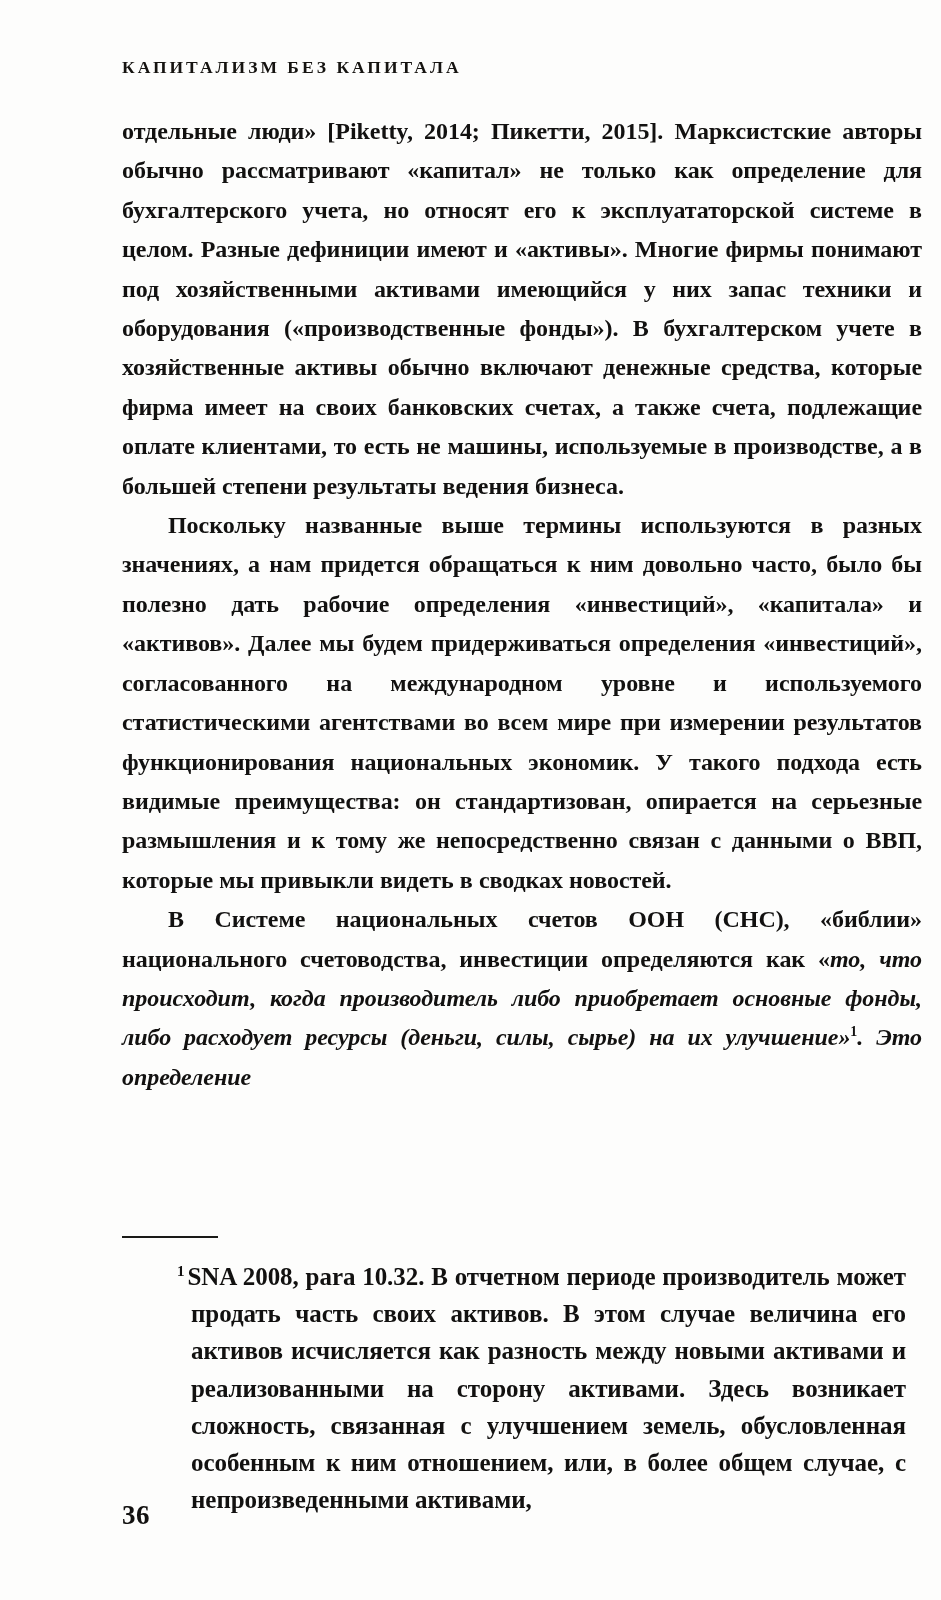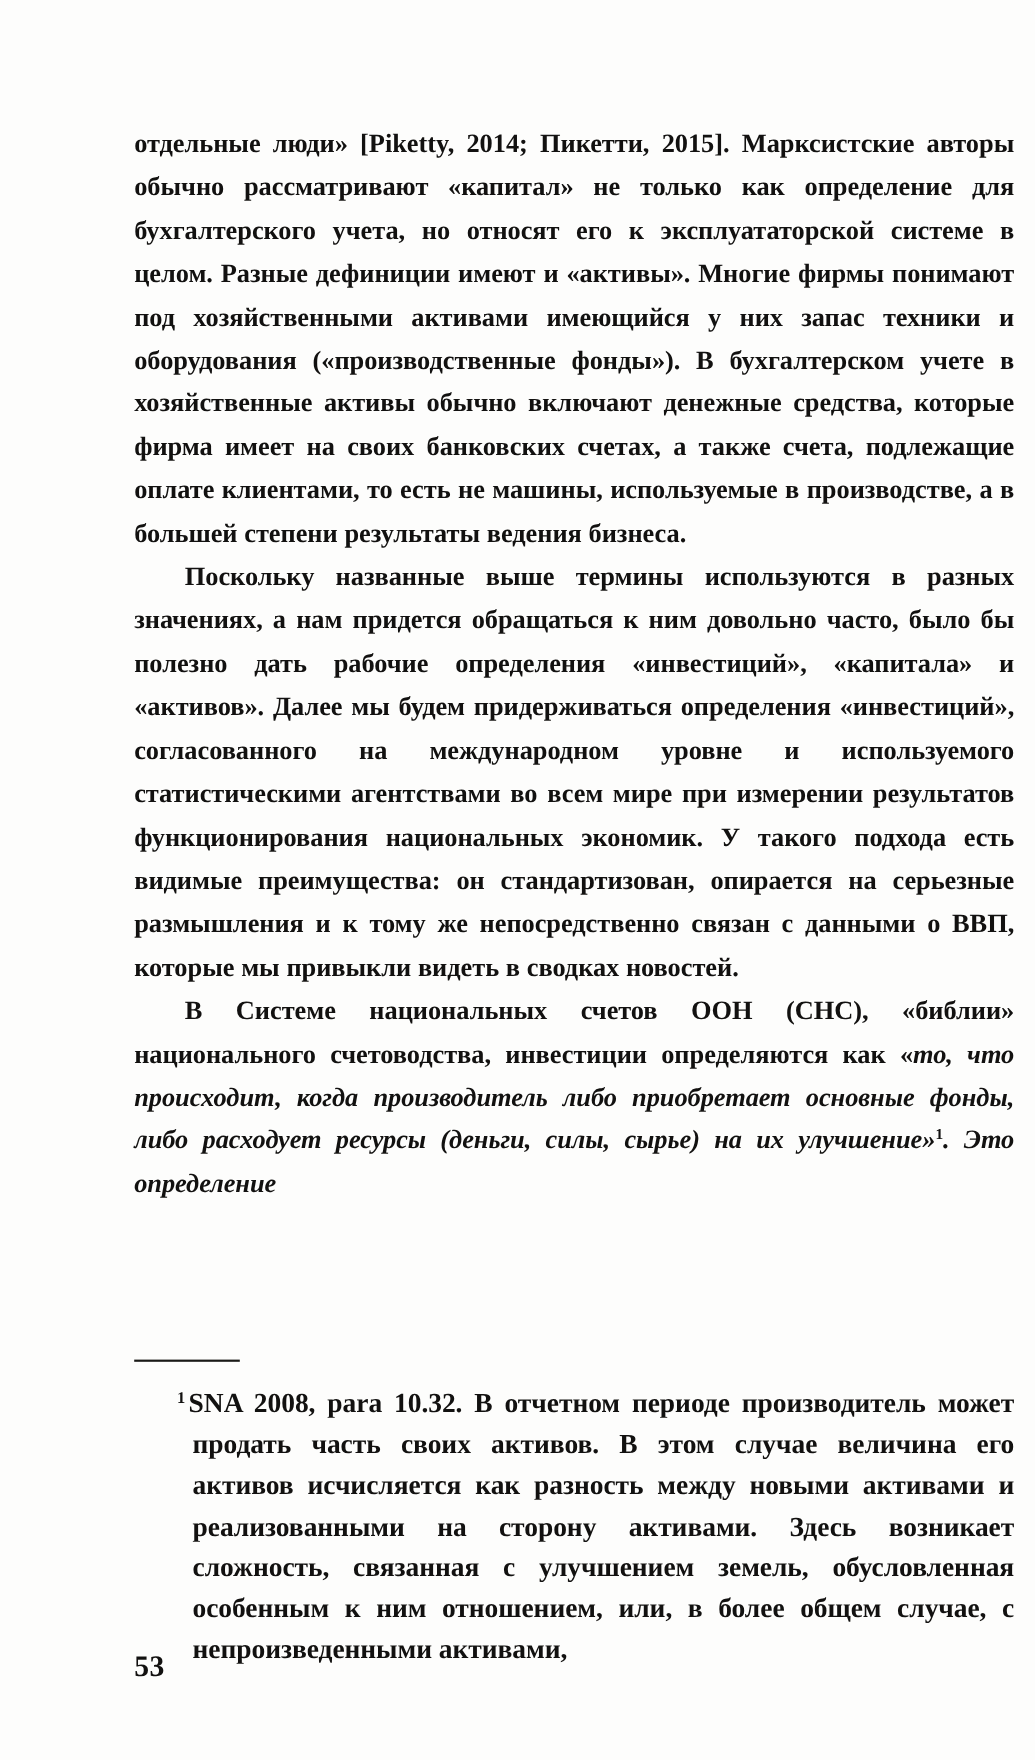--- a/index.html
+++ b/index.html
@@ -85,21 +85,21 @@
 
   .footnote-rule {
     width: 96px;
     height: 0;
     border: 0;
     border-top: 2.6px solid #1a1a17;
     margin: 0 0 20px 0;
   }
 
   .footnote {
-    margin: 0;
+    margin: 16px;
     font-size: 25.0px;
     line-height: 37.2px;
     text-align: justify;
     font-weight: 600;
     letter-spacing: -0.05px;
     color: #121110;
     padding-left: 53px;
     text-indent: -14px;
   }
 
@@ -120,31 +120,32 @@
     font-weight: 700;
     letter-spacing: 0.4px;
     color: #121110;
   }
 </style>
 </head>
 <body>
 
 <div class="page">
 
+  <div class="running-head">Капитализм без капитала</div>
 
   <div class="textblock">
 
     <p class="para">отдельные люди» [Piketty, 2014; Пикетти, 2015]. Марксистские авторы обычно рассматривают «капитал» не только как определение для бухгалтерского учета, но относят его к эксплуататорской системе в целом. Разные дефиниции имеют и «активы». Многие фирмы понимают под хозяйственными активами имеющийся у них запас техники и оборудования («производственные фонды»). В бухгалтерском учете в хозяйственные активы обычно включают денежные средства, которые фирма имеет на своих банковских счетах, а также счета, подлежащие оплате клиентами, то есть не машины, используемые в производстве, а в большей степени результаты ведения бизнеса.</p>
 
     <p class="para indent">Поскольку названные выше термины используются в разных значениях, а нам придется обращаться к ним довольно часто, было бы полезно дать рабочие определения «инвестиций», «капитала» и «активов». Далее мы будем придерживаться определения «инвестиций», согласованного на международном уровне и используемого статистическими агентствами во всем мире при измерении результатов функционирования национальных экономик. У такого подхода есть видимые преимущества: он стандартизован, опирается на серьезные размышления и к тому же непосредственно связан с данными о ВВП, которые мы привыкли видеть в сводках новостей.</p>
 
     <p class="para indent"><span>В Системе национальных счетов ООН (СНС), «библии» национального счетоводства, инвестиции определяются как «</span><span class="ital">то, что происходит, когда производитель либо приобретает основные фонды, либо расходует ресурсы (деньги, силы, сырье) на их улучшение</span><span class="ital">»</span><sup class="fn-ref">1</sup><span class="ital">. Это определение</span></p>
 
   </div>
 
   <div class="footnote-area">
     <hr class="footnote-rule">
     <p class="footnote"><span class="fn-num">1</span><span>SNA 2008, para 10.32. В отчетном периоде производитель может продать часть своих активов. В этом случае величина его активов исчисляется как разность между новыми активами и реализованными на сторону активами. Здесь возникает сложность, связанная с улучшением земель, обусловленная особенным к ним отношением, или, в более общем случае, с непроизведенными активами,</span></p>
   </div>
 
-  <div class="folio">53</div>
+  <div class="folio">36</div>
 
 </div>
 
 </body></html>

